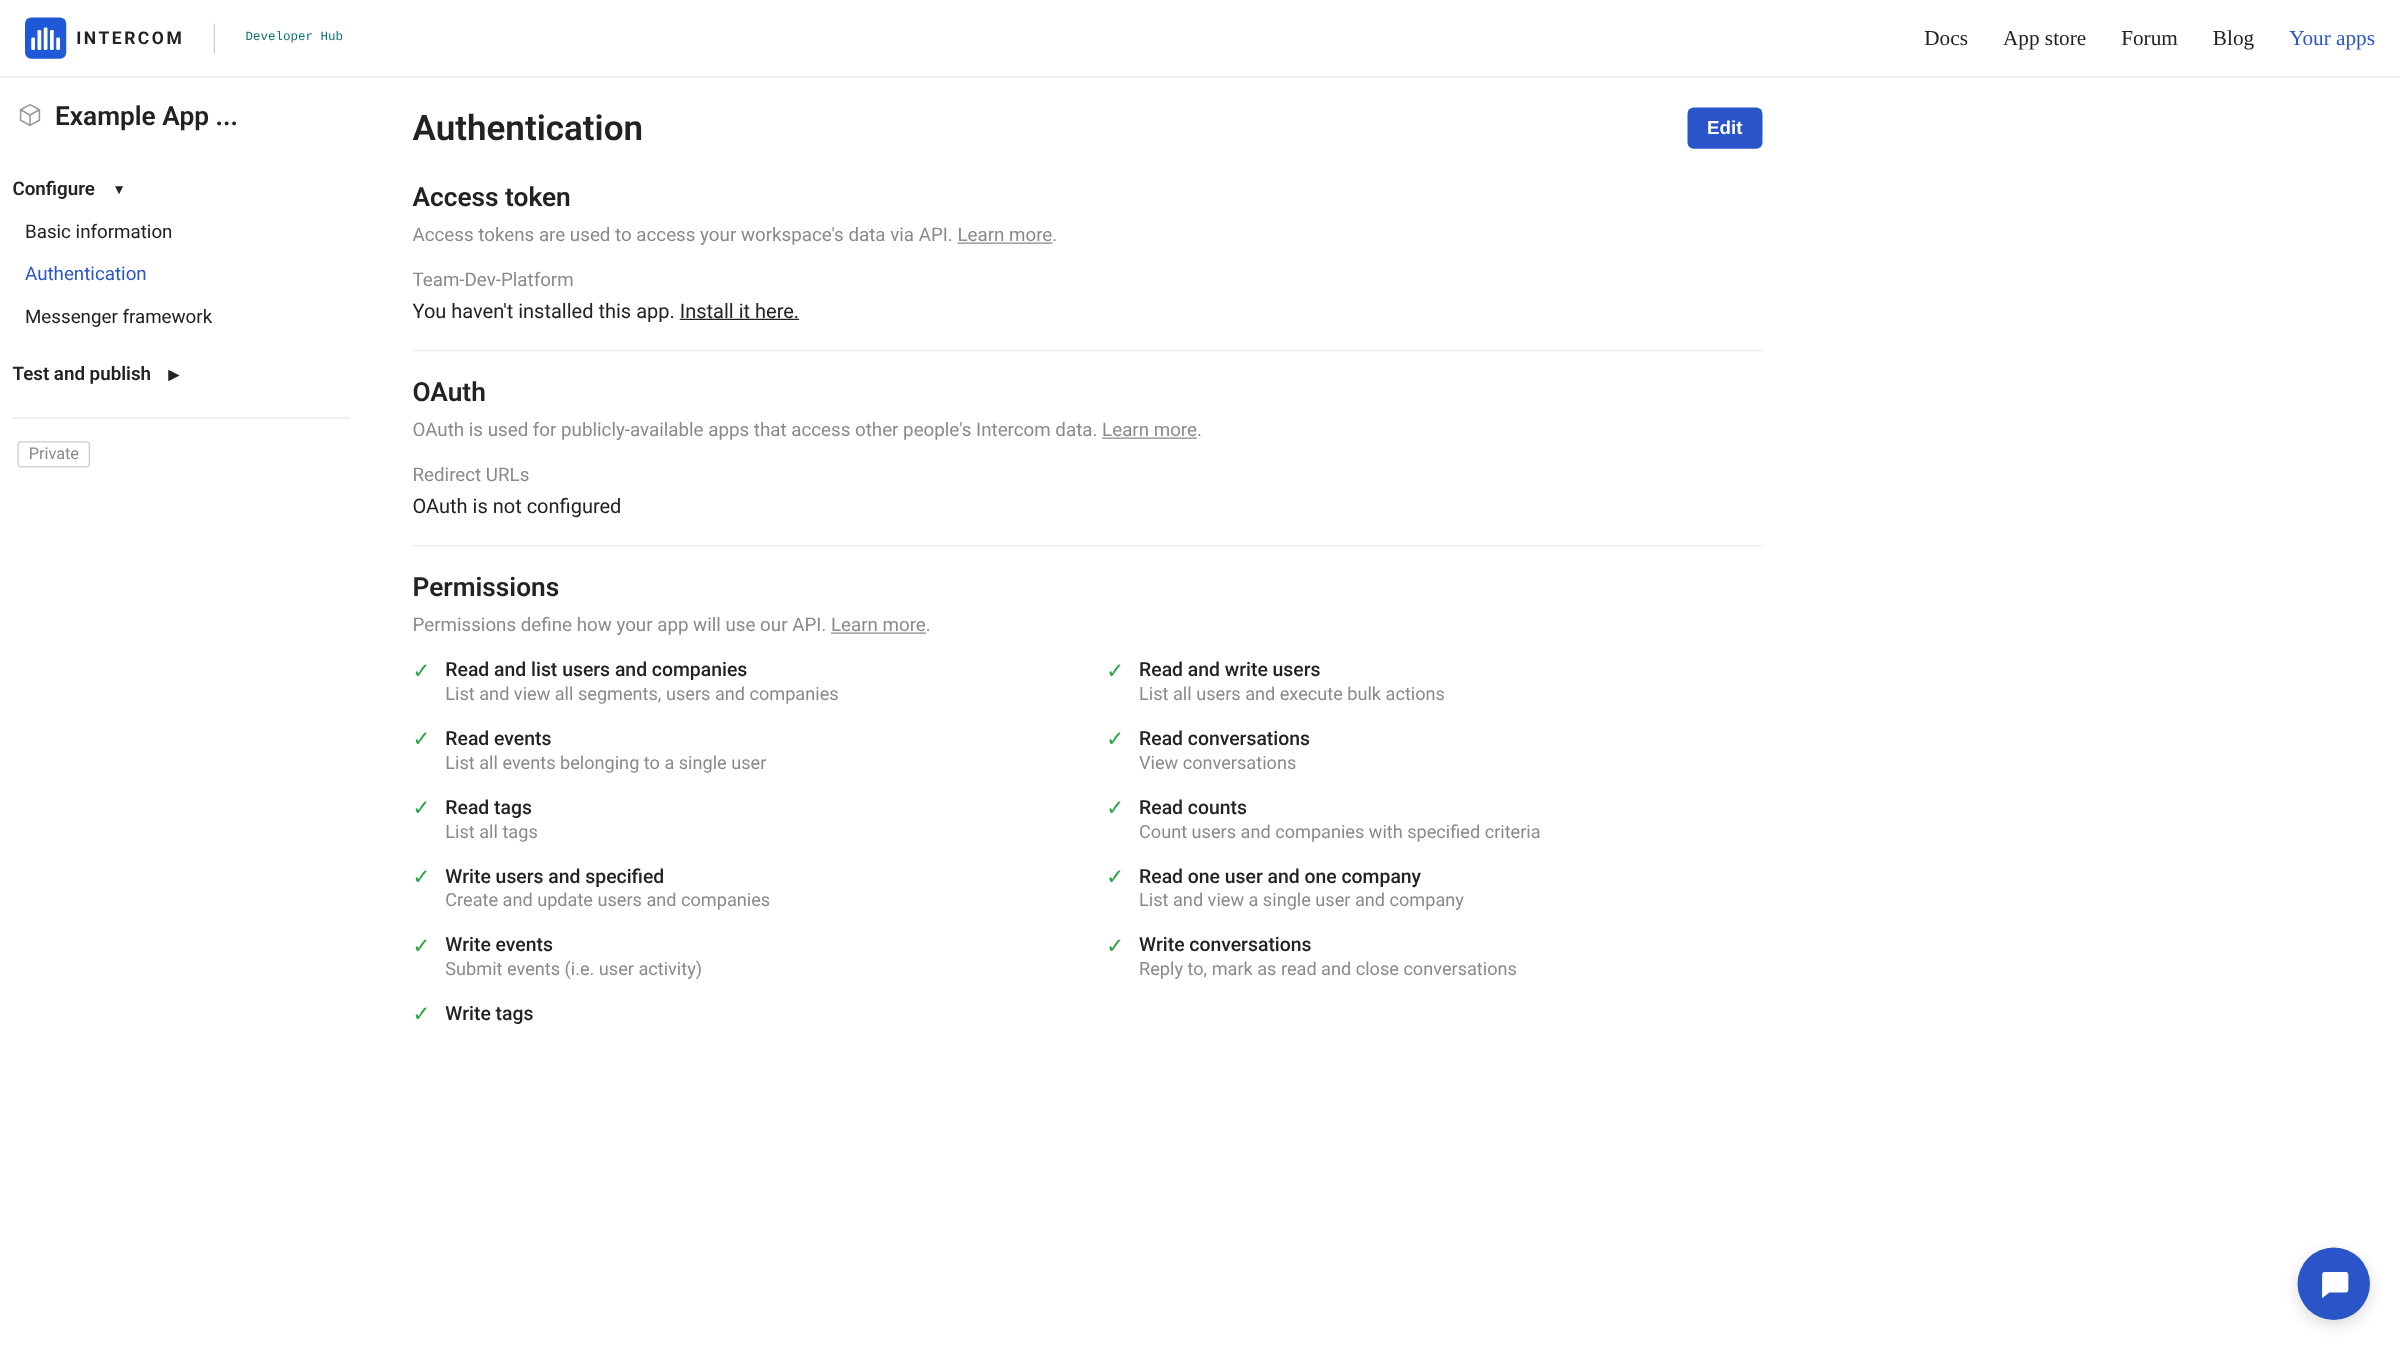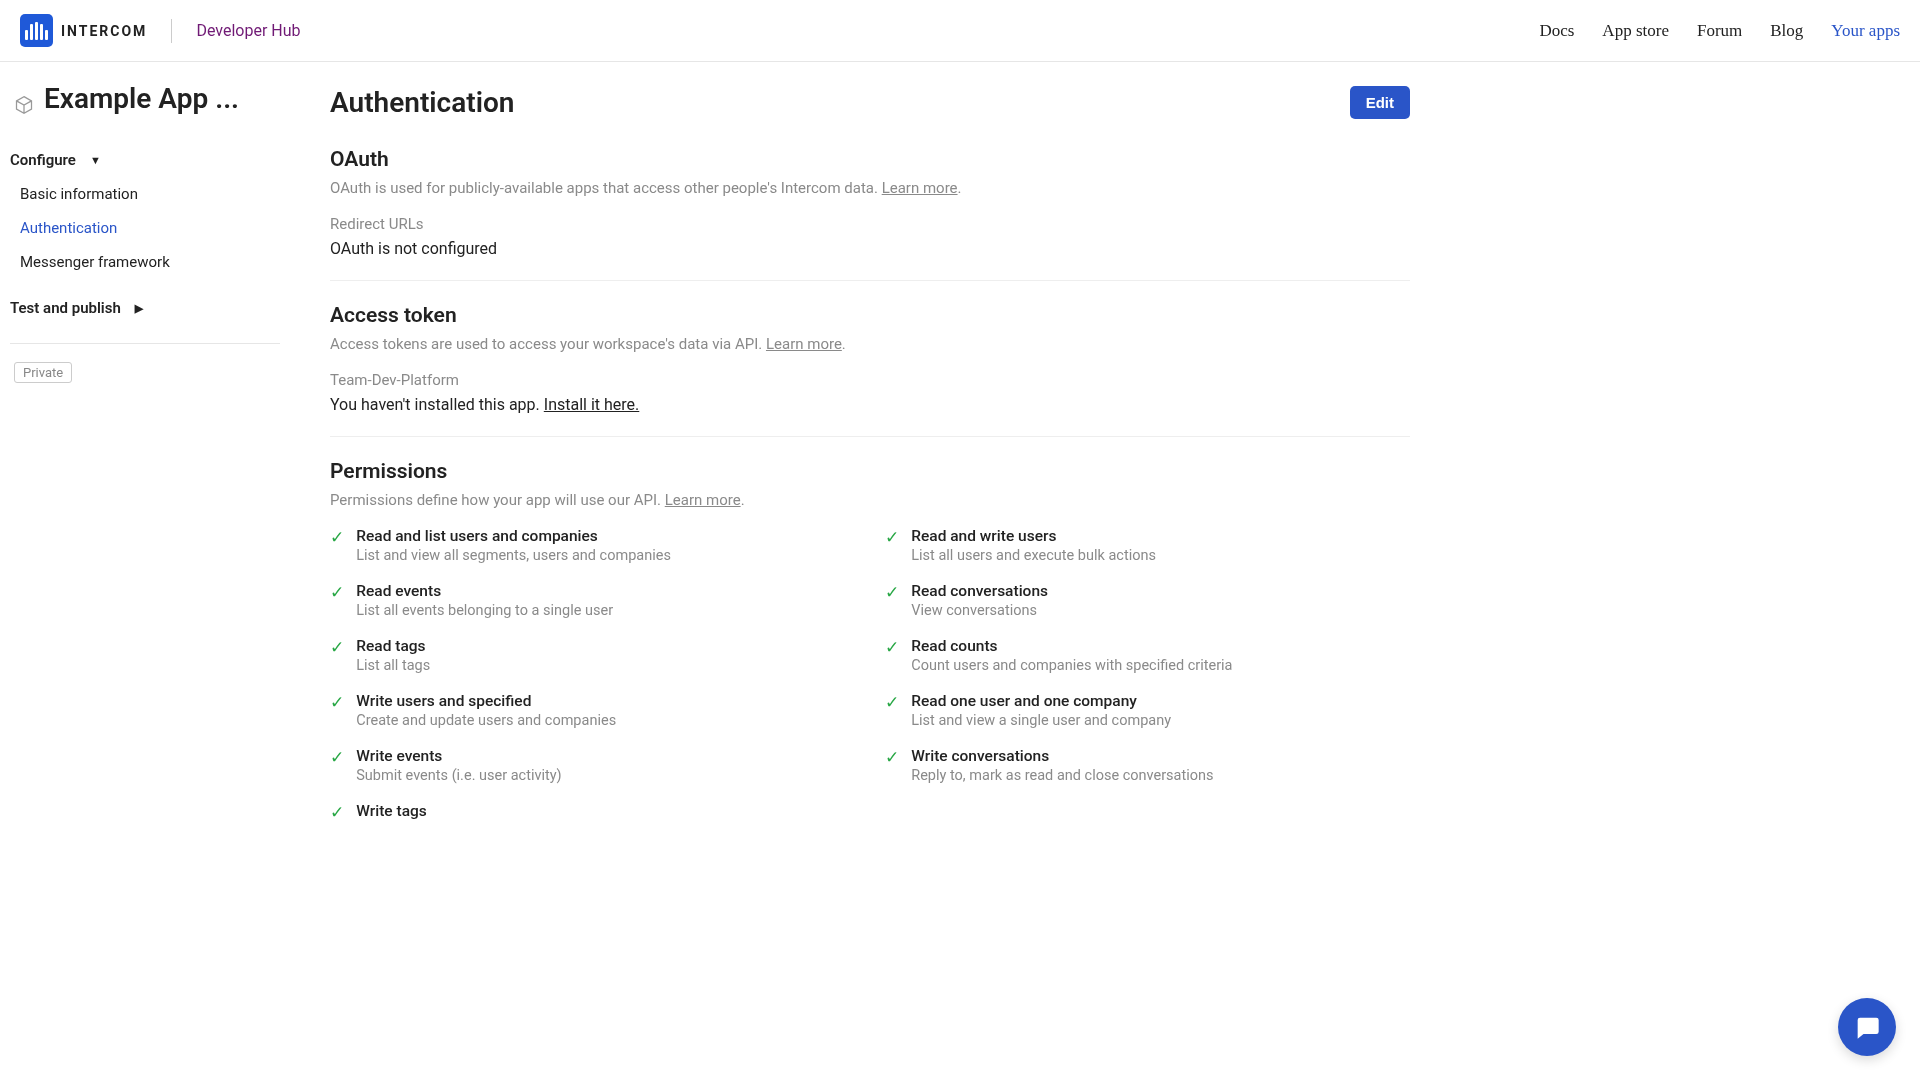--- a/index.html
+++ b/index.html
@@ -5,27 +5,27 @@
 * { margin: 0; padding: 0; box-sizing: border-box; }
 body { font-family: -apple-system, BlinkMacSystemFont, "Segoe UI", Roboto, Helvetica, Arial, sans-serif; color: #222; background: #fff; font-size: 15px; }
 .header { display: flex; align-items: center; justify-content: space-between; padding: 14px 20px; border-bottom: 1px solid #e6e6e6; }
 .header-left { display: flex; align-items: center; gap: 24px; }
 .logo { display: flex; align-items: center; gap: 8px; }
 .logo-icon { width: 33px; height: 33px; background: #1f59d8; border-radius: 5px; display: flex; align-items: center; justify-content: center; }
 .logo-bars { display: flex; gap: 2px; align-items: flex-end; height: 18px; }
 .logo-bars span { width: 3px; background: #fff; border-radius: 1px; }
 .logo-text { font-weight: 700; letter-spacing: 2px; font-size: 14px; }
 .header-divider { width: 1px; height: 24px; background: #ccc; }
-.header-subtitle { font-size: 16px; color: #701a75; }
+.header-subtitle { font-size: 10px; color: #0f766e; font-family: Liberation Mono, monospace; }
 .nav { display: flex; gap: 28px; }
 .nav a { text-decoration: none; color: #222; font-size: 17px; font-family: Liberation Serif, serif; }
 .nav a.active { color: #2a55c8; }
 .body { display: flex; }
 .sidebar { width: 290px; padding: 20px 10px 20px 10px; flex-shrink: 0; }
-.sidebar-title { display: flex; align-items: flex-end; gap: 10px; font-size: 28px; font-weight: 600; margin-bottom: 28px; padding-left: 4px; white-space: nowrap; overflow: hidden; }
+.sidebar-title { display: flex; align-items: flex-start; gap: 10px; font-size: 21px; font-weight: 600; margin-bottom: 28px; padding-left: 4px; white-space: nowrap; overflow: hidden; }
 .cube-icon { color: #999; flex-shrink: 0; }
 .sidebar-section { font-size: 15px; font-weight: 600; display: flex; align-items: center; gap: 14px; padding: 8px 0; cursor: pointer; }
 .sidebar-items { margin-bottom: 12px; }
 .sidebar-item { padding: 8px 0 8px 10px; font-size: 15px; cursor: pointer; }
 .sidebar-item.active { color: #2a55c8; }
 .sidebar-hr { border: none; border-top: 1px solid #e6e6e6; margin: 18px 0; }
 .badge { display: inline-block; border: 1px solid #ccc; color: #888; font-size: 13px; padding: 2px 8px; border-radius: 3px; margin-left: 4px; text-align: center; }
 .chev { font-size: 11px; color: #222; }
 .main { flex: 1; padding: 24px 40px 40px 40px; max-width: 1160px; }
 .main-header { display: flex; justify-content: space-between; align-items: center; margin-bottom: 28px; }
@@ -101,40 +101,40 @@
     <span class="badge">Private</span>
   </aside>
 
   <main class="main">
     <div class="main-header">
       <h1 class="main-title">Authentication</h1>
       <button class="edit-btn">Edit</button>
     </div>
 
     <section class="section">
-      <h2>OAuth</h2>
-      <p class="section-desc">
-        <span>OAuth is used for publicly-available apps that access other people's Intercom data. </span><a href="#">Learn more</a><span>.</span>
-      </p>
-      <div class="field-label">Redirect URLs</div>
-      <div class="field-value">OAuth is not configured</div>
-    </section>
-
-    <section class="section">
       <h2>Access token</h2>
       <p class="section-desc">
         <span>Access tokens are used to access your workspace's data via API. </span><a href="#">Learn more</a><span>.</span>
       </p>
       <div class="field-label">Team-Dev-Platform</div>
       <div class="field-value">
         <span>You haven't installed this app. </span><a href="#">Install it here.</a>
       </div>
     </section>
 
     <section class="section">
+      <h2>OAuth</h2>
+      <p class="section-desc">
+        <span>OAuth is used for publicly-available apps that access other people's Intercom data. </span><a href="#">Learn more</a><span>.</span>
+      </p>
+      <div class="field-label">Redirect URLs</div>
+      <div class="field-value">OAuth is not configured</div>
+    </section>
+
+    <section class="section">
       <h2>Permissions</h2>
       <p class="section-desc">
         <span>Permissions define how your app will use our API. </span><a href="#">Learn more</a><span>.</span>
       </p>
       <div class="perm-grid" id="perm-grid">
           <div class="perm-item">
             <span class="check">✓</span>
             <div>
               <div class="perm-title">Read and list users and companies</div>
               <div class="perm-desc">List and view all segments, users and companies</div>

